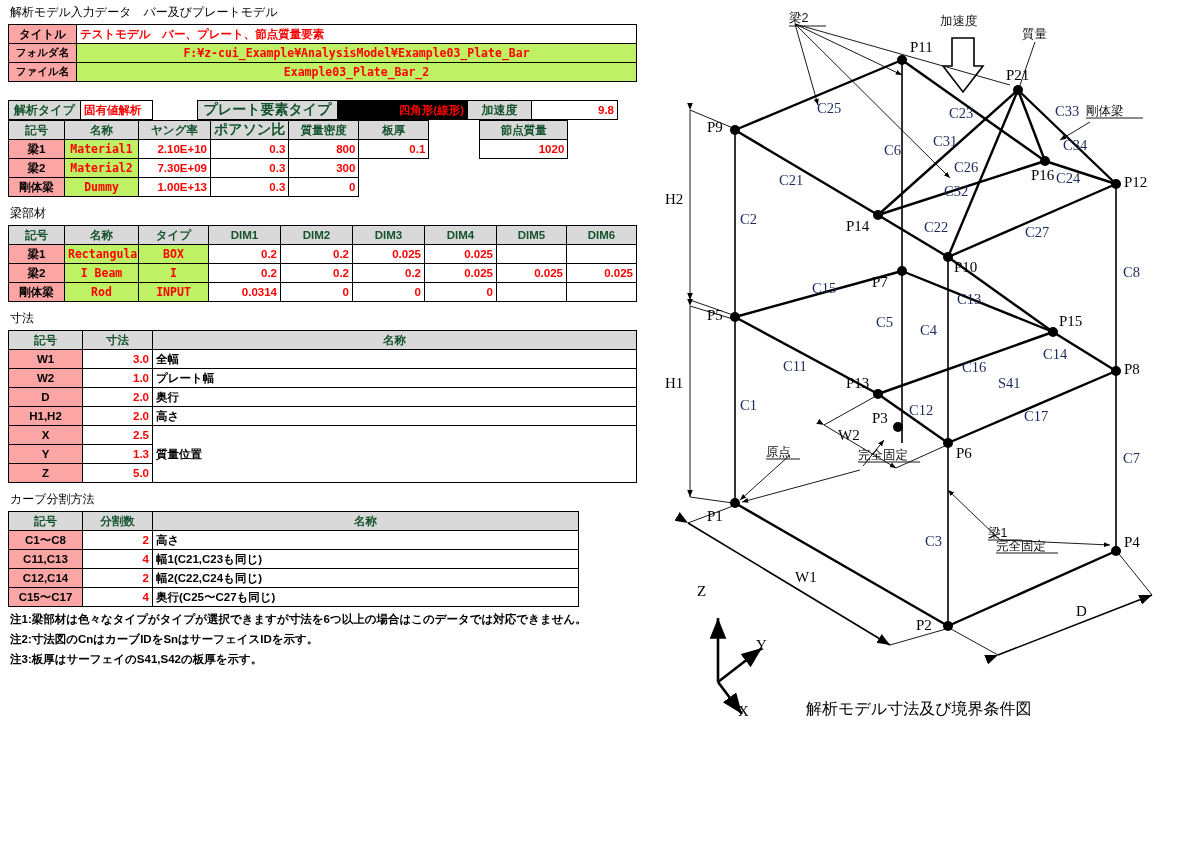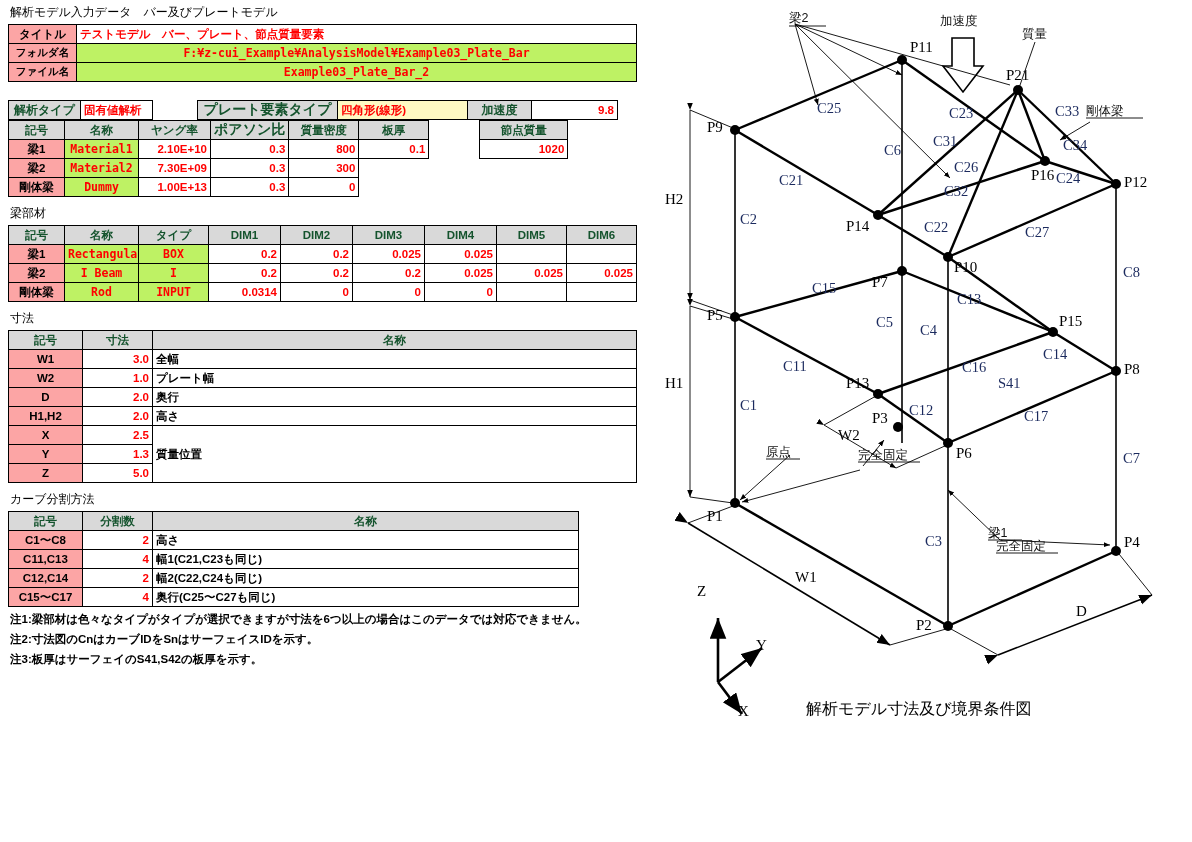--- a/index.html
+++ b/index.html
@@ -18,21 +18,21 @@
   table.tbl{border-collapse:collapse;table-layout:fixed;}
   table.tbl td,table.tbl th{
     border:1px solid #000;height:19px;padding:0 3px;
     font-size:11.5px;font-weight:bold;box-sizing:border-box;white-space:nowrap;overflow:hidden;
   }
   .hdr{background:#d9d9d9;text-align:center;color:#14532d;}
   .lbl{background:#fca5a5;text-align:center;color:#000;}
   .val{background:#bef264;color:#ff0000;text-align:center;font-family:"DejaVu Sans Mono","Liberation Mono",monospace;font-weight:normal;font-size:11.5px;}
   .valr{background:#fff;color:#ff0000;text-align:right;font-family:Liberation Sans, sans-serif;font-weight:normal;font-size:11.5px;}
   .valjp{background:#fff;color:#ff0000;text-align:left;font-weight:bold;font-size:11.5px;}
-  .valjpc{background:#fef9c3;color:#ff0000;text-align:left;font-weight:bold;font-size:11.5px;}
+  .valjpc{background:#000000;color:#ff0000;text-align:right;font-weight:bold;font-size:11.5px;}
   .nameplain{background:#fff;color:#000;text-align:left;font-weight:bold;font-size:11.5px;margin-top:31px;}
   .tiny{font-size:7.5px;letter-spacing:0px;}
 
   .row-flex{display:flex;align-items:flex-start;}
   .gapr{width:28px;}
 
   .note{font-size:11.5px;font-weight:bold;margin:5px 0 0 2px;color:#000;}
 
   
   .right{position:absolute;left:655px;top:0;width:537px;height:842px;}

